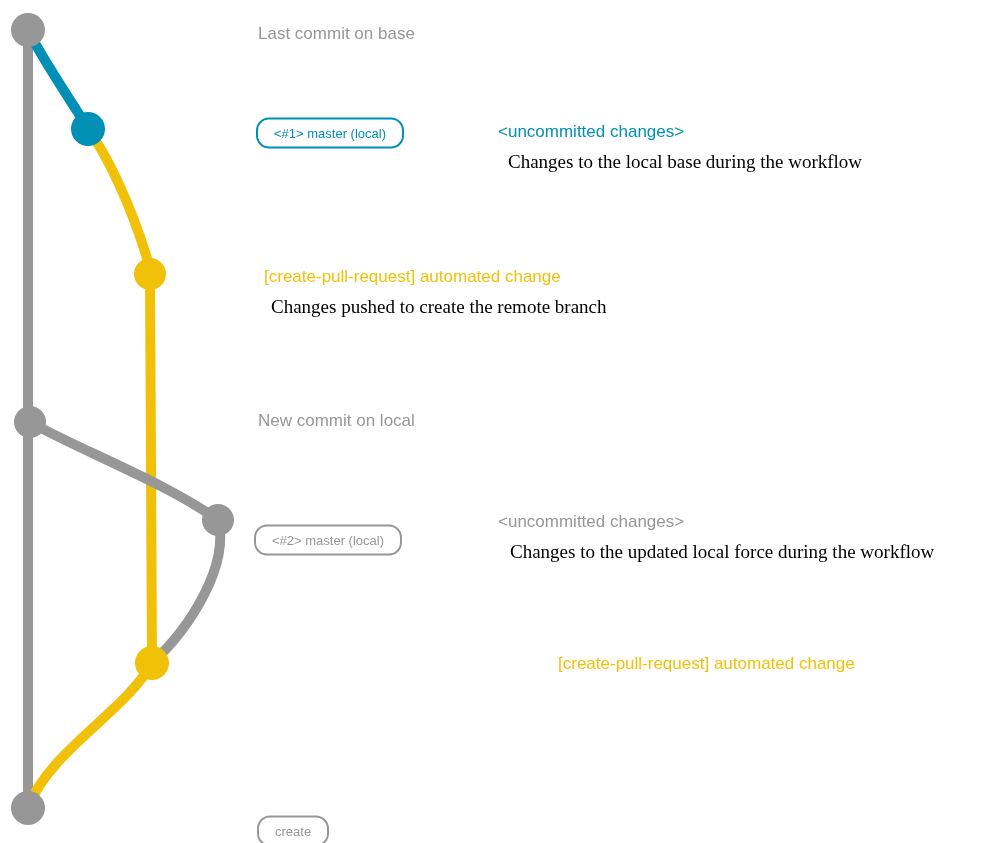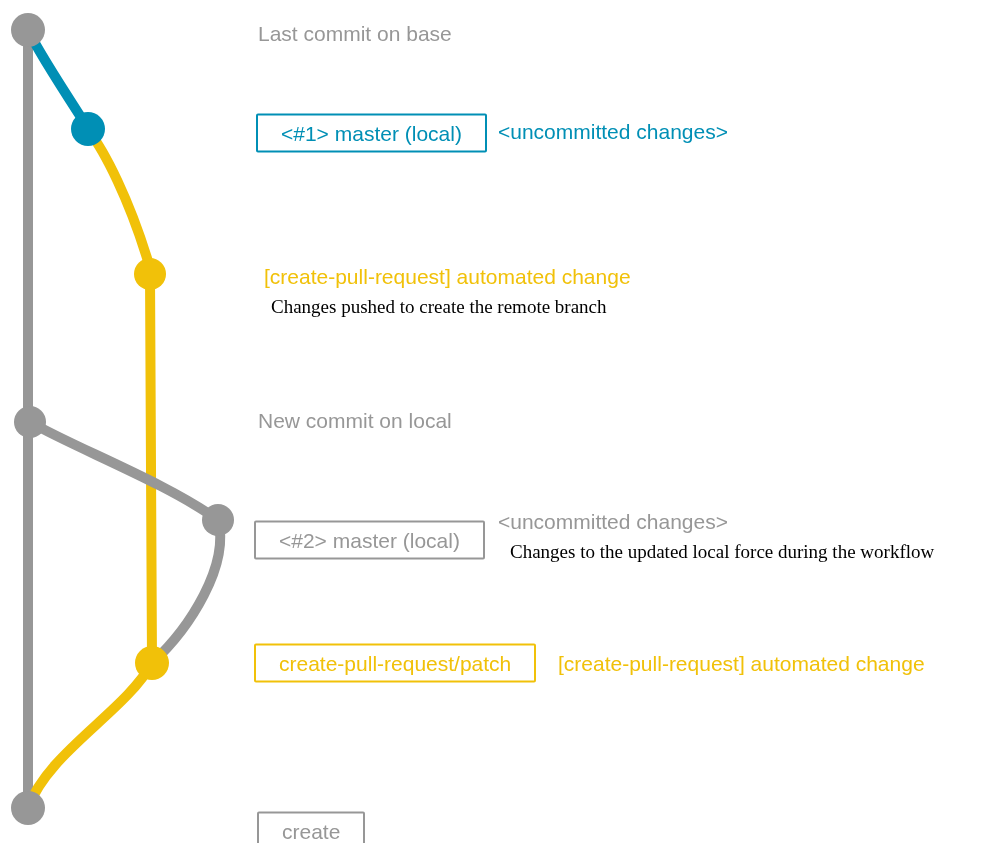--- a/index.html
+++ b/index.html
@@ -27,44 +27,44 @@
   .f-gray   { fill: var(--gray);   }
   .f-blue   { fill: var(--blue);   }
   .f-yellow { fill: var(--yellow); }
   .branch-path {
     fill: none;
     stroke-width: 10;
     stroke-linecap: round;
   }
   .msg {
     position: absolute;
-    font-size: 21px;
+    font-size: 17px;
     line-height: 1;
     white-space: nowrap;
     transform: translateY(-50%);
   }
   .c-gray   { color: var(--gray);   }
   .c-blue   { color: var(--blue);   }
   .c-yellow { color: var(--yellow); }
   .note {
     position: absolute;
     font-family: "Liberation Serif", serif;
     font-size: 19px;
     line-height: 1;
     color: var(--note);
     white-space: nowrap;
     transform: translateY(-50%);
   }
   .branch-box {
     position: absolute;
     transform: translateY(-50%);
     border: 2px solid;
-    border-radius: 2px;
-    padding: 7px 23px;
-    font-size: 21px;
+    border-radius: 13px;
+    padding: 7px 16px;
+    font-size: 13px;
     line-height: 1;
     white-space: nowrap;
     background: #ffffff;
   }
   .b-blue   { border-color: var(--blue);   color: var(--blue);   }
   .b-gray   { border-color: var(--gray);   color: var(--gray); margin-top: 20px;   }
   .b-yellow { border-color: var(--yellow); color: var(--yellow); }
 </style>
 </head>
 <body>
@@ -92,28 +92,28 @@
     <circle class="f-gray" cx="30" cy="422" r="16"></circle>
     <circle class="f-gray" cx="218" cy="520" r="16"></circle>
     <circle class="f-yellow" cx="152" cy="663" r="17"></circle>
     <circle class="f-gray" cx="28" cy="808" r="17"></circle>
   </svg>
 
   <div class="msg c-gray" style="left:258px; top:33px">Last commit on base</div>
 
   <div class="branch-box b-blue" style="left:256px; top:133px">&lt;#1&gt; master (local)</div>
   <div class="msg c-blue" style="left:498px; top:131px">&lt;uncommitted changes&gt;</div>
+  <div class="note" style="left:508px; top:161px">Changes to the local base during the workflow</div>
 
   <div class="msg c-yellow" style="left:264px; top:276px">[create-pull-request] automated change</div>
   <div class="note" style="left:271px; top:306px">Changes pushed to create the remote branch</div>
 
   <div class="msg c-gray" style="left:258px; top:420px">New commit on local</div>
 
   <div class="branch-box b-gray" style="left:254px; top:520px">&lt;#2&gt; master (local)</div>
   <div class="msg c-gray" style="left:498px; top:521px">&lt;uncommitted changes&gt;</div>
   <div class="note" style="left:510px; top:551px">Changes to the updated local force during the workflow</div>
 
-  <div class="branch-box b-yellow" style="left:254px; top:663px">create-pull-request/patch</div>
   <div class="msg c-yellow" style="left:558px; top:663px">[create-pull-request] automated change</div>
 
   <div class="branch-box b-gray" style="left:257px; top:811px">create</div>
 
 </div>
 
 </body></html>

